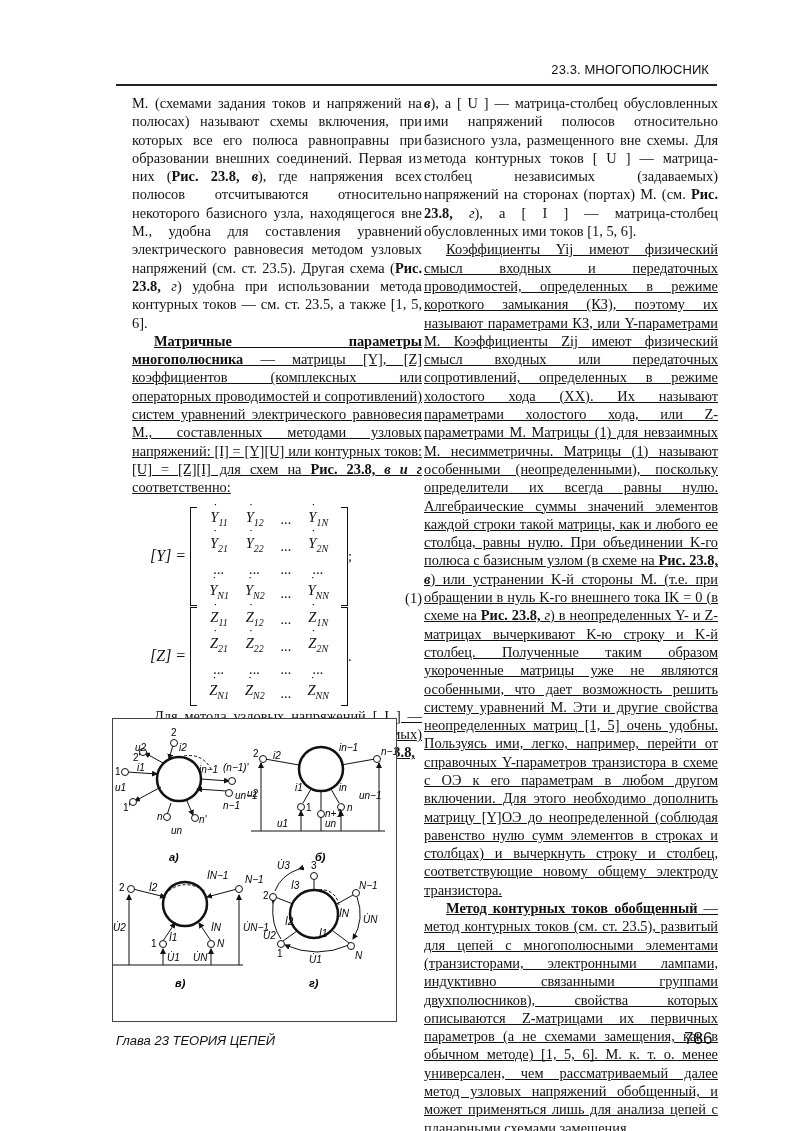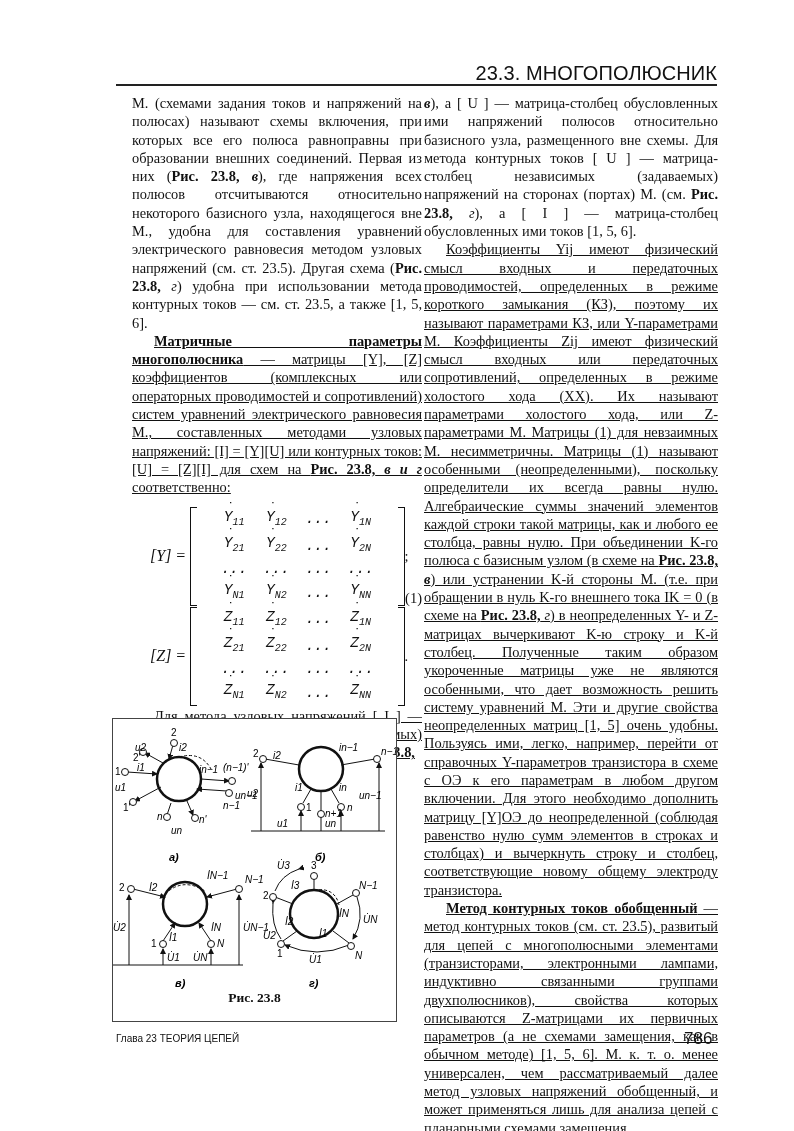--- a/index.html
+++ b/index.html
@@ -1,50 +1,50 @@
 <!DOCTYPE html>
 <html><head>
 <meta charset="utf-8">
 <style>
   html, body { margin: 0; padding: 0; background: #ffffff; }
   body { width: 794px; height: 1131px; position: relative; overflow: hidden; color: #111; }
   .serif { font-family: "Liberation Serif", "DejaVu Serif", serif; }
   .sans { font-family: "Liberation Sans", "DejaVu Sans", sans-serif; }
 
   .running-head { position: absolute; left: 116px; top: 56px; width: 601px; height: 28px; border-bottom: 2px solid #222; }
-  .running-head .title { position: absolute; right: 0; top: 6px; font-size: 20px; font-weight: 400; letter-spacing: 0.1px; }
+  .running-head .title { position: absolute; right: 8px; top: 6px; font-size: 13px; font-weight: 400; letter-spacing: 0.1px; }
 
   .col { position: absolute; top: 94px; font-size: 14.4px; line-height: 18.3px; text-align: justify; }
   .col-left { left: 132px; width: 290px; }
   .col-right { left: 424px; width: 294px; }
   .col p { margin: 0; }
   .col p.ind { text-indent: 22px; text-decoration: underline; }
   .b { font-weight: 700; }
   .i { font-style: italic; }
   .dot { position: relative; display: inline-block; }
   .dot::before { content: "\02D9"; position: absolute; left: 3px; top: -9px; font-style: normal; font-size: 13px; }
 
   .matrix-block { position: relative; height: 190px; margin-top: 10px; margin-bottom: 10px; }
   .mat { position: absolute; left: 18px; display: flex; align-items: center; }
   .mat .lhs { font-style: italic; font-size: 16px; margin-right: 4px; }
   .mat .bracket { border: 1.3px solid #111; width: 6px; align-self: stretch; }
   .mat .bl { border-right: none; }
   .mat .br { border-left: none; }
-  .mat table { border-collapse: collapse; margin: 0 16px; font-family: Liberation Mono, monospace; }
+  .mat table { border-collapse: collapse; margin: 0 4px; }
   .mat td { font-style: italic; font-size: 14.5px; padding: 1px 8px; text-align: center; height: 19px; }
   .mat td sub { font-size: 10px; font-style: italic; }
   .mat-y { top: 0; }
   .mat-z { top: 100px; }
   .eq-num { position: absolute; right: 0; top: 82px; font-size: 14.5px; }
 
   .figure { position: absolute; left: 112px; top: 718px; width: 283px; height: 302px; border: 1.2px solid #444; background: #fff; }
   .figure svg { position: absolute; left: 0; top: 0; }
   .figure .caption { position: absolute; left: 0; width: 100%; top: 271px; text-align: center; font-weight: 700; font-size: 13.5px; }
 
-  .footer-left { position: absolute; left: 116px; top: 1033px; font-size: 10px; }
+  .footer-left { position: absolute; left: 116px; top: 1033px; font-size: 13px; font-style: italic; }
   .footer-right { position: absolute; left: 684px; top: 1029px; font-size: 17px; }
 </style>
 </head>
 <body>
 
 <div class="running-head sans">
   <span class="title">23.3. МНОГОПОЛЮСНИК</span>
 </div>
 
 <div class="col col-left serif">
@@ -263,21 +263,20 @@
       <text x="164" y="238" font-style="normal">1</text>
         <text x="196" y="244">U̇1</text>
       <text x="206" y="218">İ1</text>
         <text x="226" y="198">İN</text>
       <text x="246" y="170">N−1</text>
         <text x="250" y="204">U̇N</text>
       <text x="242" y="240">N</text>
       <text x="196" y="268" font-weight="700" font-size="11">г)</text>
     </g>
   </svg>
-  <div class="caption">Рис. 23.8</div>
 </div>
 
 <div class="col col-right serif">
   <p><span class="b i">в</span><span>), а [ U ] — матрица-столбец обусловленных ими напряжений полюсов относительно базисного узла, размещенного вне схемы. Для метода контурных токов [ U ] — матрица-столбец независимых (задаваемых) напряжений на сторонах (портах) М. (см. </span><span class="b">Рис. 23.8,</span><span class="i"> г</span><span>), а [ I ] — матрица-столбец обусловленных ими токов [1, 5, 6].</span></p>
 
   <p class="ind"><span>Коэффициенты Yij имеют физический смысл входных и передаточных проводимостей, определенных в режиме короткого замыкания (КЗ), поэтому их называют параметрами КЗ, или Y-параметрами М. Коэффициенты Zij имеют физический смысл входных или передаточных сопротивлений, определенных в режиме холостого хода (XX). Их называют параметрами холостого хода, или Z-параметрами М. Матрицы (1) для невзаимных М. несимметричны. Матрицы (1) называют особенными (неопределенными), поскольку определители их всегда равны нулю. Алгебраические суммы значений элементов каждой строки такой матрицы, как и любого ее столбца, равны нулю. При объединении K-го полюса с базисным узлом (в схеме на </span><span class="b">Рис. 23.8,</span><span class="b i"> в</span><span>) или устранении K-й стороны М. (т.е. при обращении в нуль K-го внешнего тока IK = 0 (в схеме на </span><span class="b">Рис. 23.8,</span><span class="i"> г</span><span>) в неопределенных Y- и Z-матрицах вычеркивают K-ю строку и K-й столбец. Полученные таким образом укороченные матрицы уже не являются особенными, что дает возможность решить систему уравнений М. Эти и другие свойства неопределенных матриц [1, 5] очень удобны. Пользуясь ими, легко, например, перейти от справочных Y-параметров транзистора в схеме с ОЭ к его параметрам в любом другом включении. Для этого необходимо дополнить матрицу [Y]ОЭ до неопределенной (соблюдая равенство нулю сумм элементов в строках и столбцах) и вычеркнуть строку и столбец, соответствующие новому общему электроду транзистора.</span></p>
 
   <p class="ind"><span class="b">Метод контурных токов обобщенный</span><span> — метод контурных токов (см. ст. 23.5), развитый для цепей с многополюсными элементами (транзисторами, электронными лампами, индуктивно связанными группами двухполюсников), свойства которых описываются Z-матрицами их первичных параметров (а не схемами замещения, как в обычном методе) [1, 5, 6]. М. к. т. о. менее универсален, чем рассматриваемый далее метод узловых напряжений обобщенный, и может применяться лишь для анализа цепей с планарными схемами замещения.</span></p>
 </div>
 

